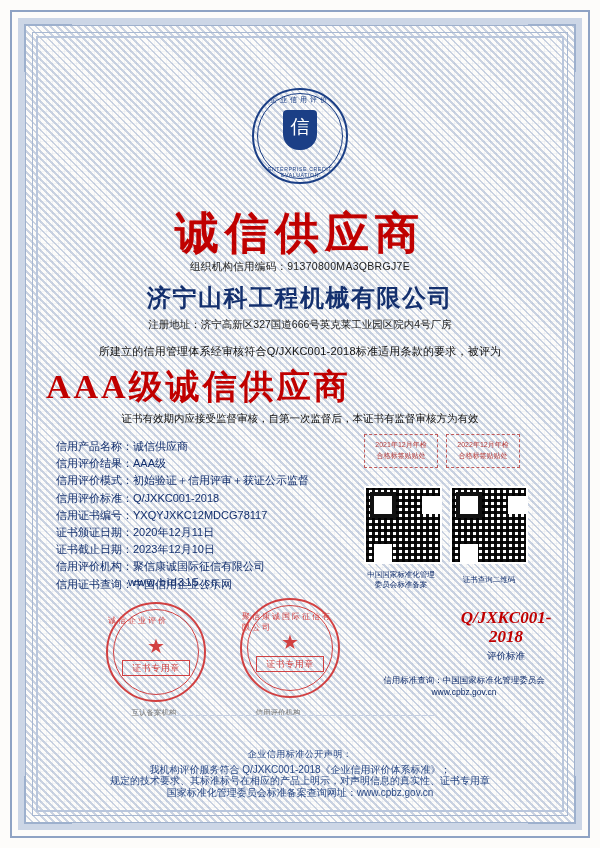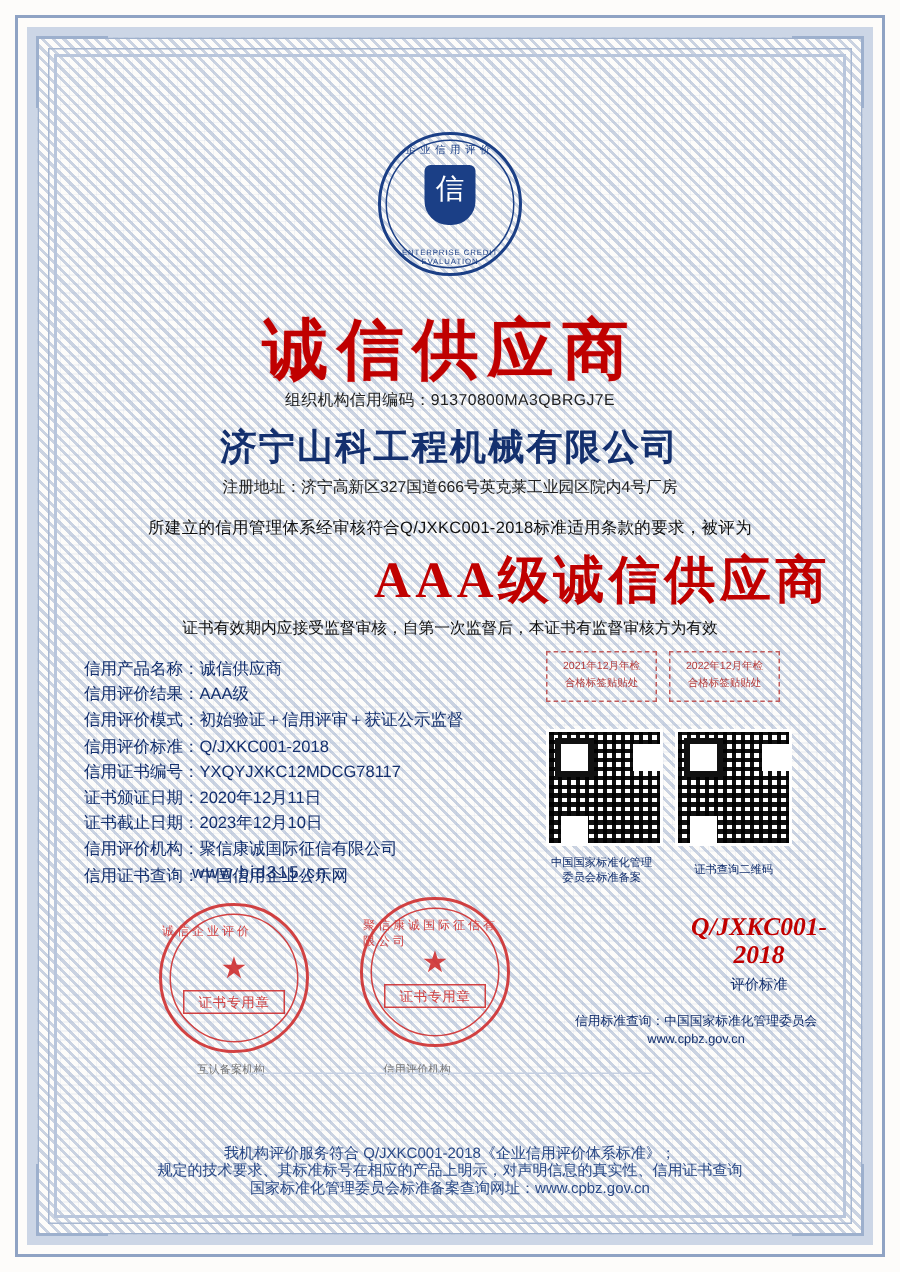--- a/index.html
+++ b/index.html
@@ -177,21 +177,21 @@
     top: 298px;
     text-align: center;
     font-size: 11px;
     color: #111;
     letter-spacing: .2px;
   }
   .grade {
     position: absolute;
     left: 0; right: 0;
     top: 318px;
-    text-align: right;
+    text-align: left;
     font-family: "Liberation Serif", serif;
     font-size: 34px;
     font-weight: bold;
     letter-spacing: 3px;
     color: #c00000;
   }
   .valid-note {
     position: absolute;
     left: 0; right: 0;
     top: 366px;
@@ -487,19 +487,20 @@
     </div>
     <div class="std-label">评价标准</div>
     <div class="std-query">
       <div>信用标准查询：中国国家标准化管理委员会</div>
       <div>www.cpbz.gov.cn</div>
     </div>
 
     <div class="hr-thin"></div>
 
     <div class="bottom">
+      <div class="b-title">企业信用标准公开声明：</div>
       <div class="b-line">我机构评价服务符合 Q/JXKC001-2018《企业信用评价体系标准》；</div>
-      <div class="b-line">规定的技术要求、其标准标号在相应的产品上明示，对声明信息的真实性、信用证书查询</div>
+      <div class="b-line">规定的技术要求、其标准标号在相应的产品上明示，对声明信息的真实性、证书专用章</div>
       <div class="b-line">国家标准化管理委员会标准备案查询网址：www.cpbz.gov.cn</div>
     </div>
 
   </div>
 </div>
 
 </body></html>

